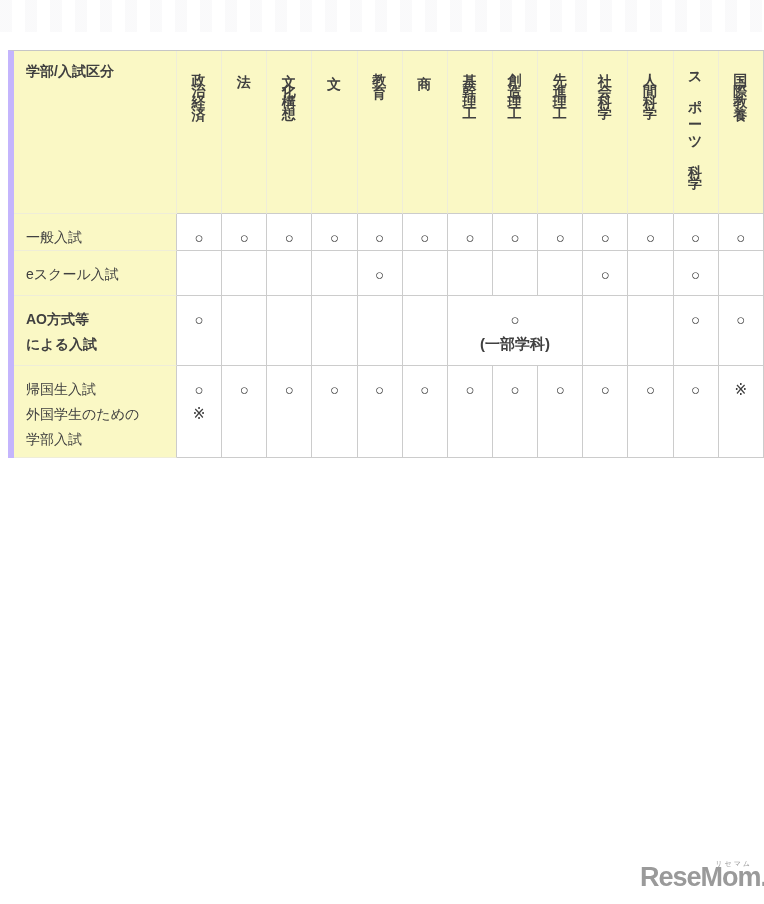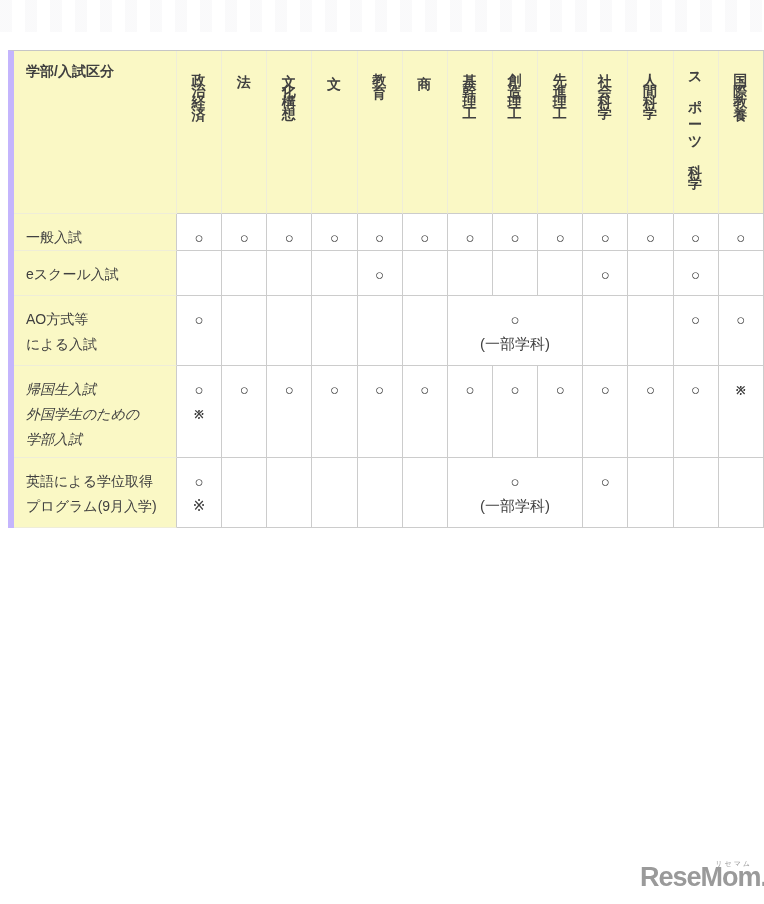--- a/index.html
+++ b/index.html
@@ -147,72 +147,55 @@
           <td class="mark">○</td>
           <td class="mark"></td>
           <td class="mark"></td>
           <td class="mark"></td>
           <td class="mark"></td>
           <td class="mark">○</td>
           <td class="mark"></td>
           <td class="mark">○</td>
           <td class="mark"></td>
         </tr>
-        <tr style="height: 70px;">
+        <tr style="height: 70px; font-weight: bold;">
           <td class="rowlabel">AO方式等
 による入試</td>
           <td class="mark">○</td>
           <td class="mark"></td>
           <td class="mark"></td>
           <td class="mark"></td>
           <td class="mark"></td>
           <td class="mark"></td>
           <td class="mark" colspan="3">○
 (一部学科)</td>
           <td class="mark"></td>
           <td class="mark"></td>
           <td class="mark">○</td>
           <td class="mark">○</td>
         </tr>
-        <tr style="height: 92px; font-style: italic;">
+        <tr style="height: 92px;">
           <td class="rowlabel">帰国生入試
 外国学生のための
 学部入試</td>
           <td class="mark">○
 ※</td>
           <td class="mark">○</td>
           <td class="mark">○</td>
           <td class="mark">○</td>
           <td class="mark">○</td>
           <td class="mark">○</td>
           <td class="mark">○</td>
           <td class="mark">○</td>
           <td class="mark">○</td>
           <td class="mark">○</td>
           <td class="mark">○</td>
           <td class="mark">○</td>
           <td class="mark">※</td>
         </tr>
-        <tr style="height: 70px;">
-          <td class="rowlabel">英語による学位取得
-プログラム(9月入学)</td>
-          <td class="mark">○
-※</td>
-          <td class="mark"></td>
-          <td class="mark"></td>
-          <td class="mark"></td>
-          <td class="mark"></td>
-          <td class="mark"></td>
-          <td class="mark" colspan="3">○
-(一部学科)</td>
-          <td class="mark">○</td>
-          <td class="mark"></td>
-          <td class="mark"></td>
-          <td class="mark"></td>
-        </tr>
       </tbody>
   </table>
 
   <div class="logo">
     <span class="logo-ruby">リセマム</span>
     <span class="logo-text">ReseMom.</span>
   </div>
 </div>
 
 </body></html>

